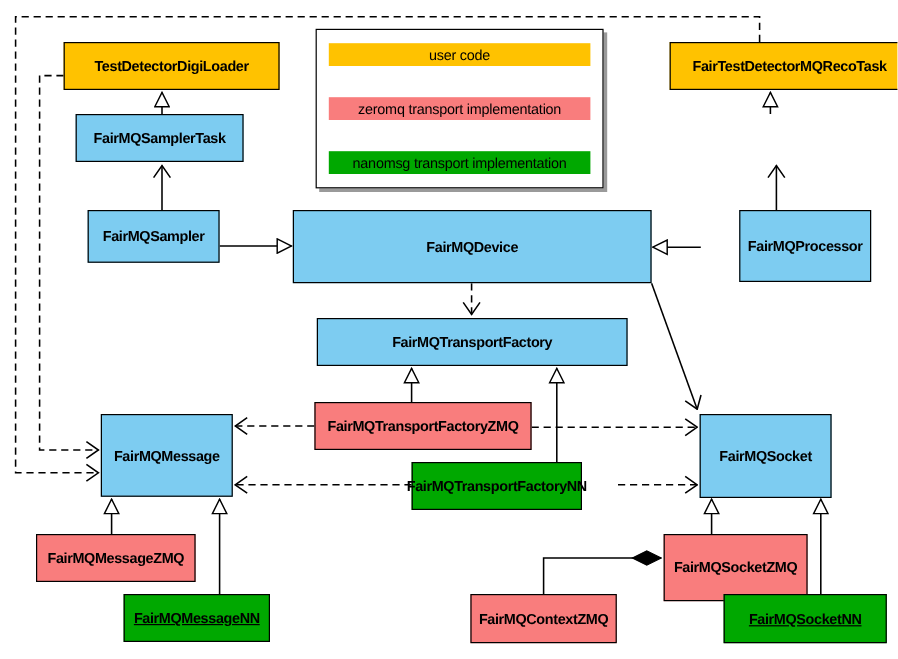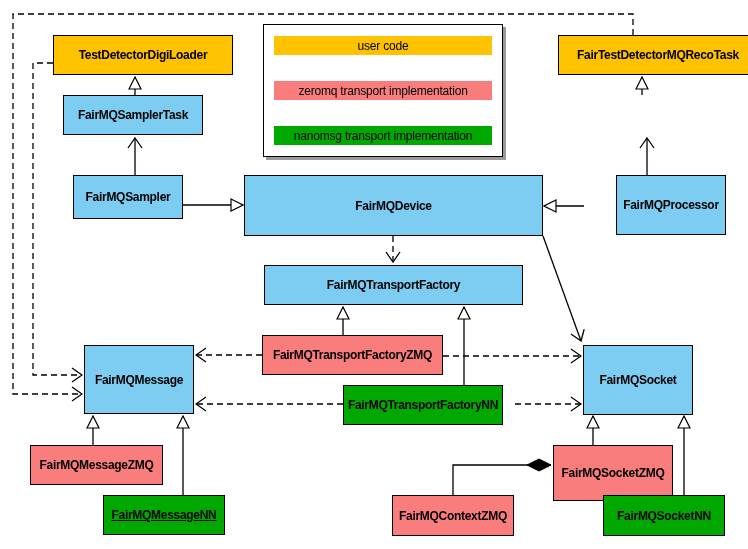--- a/index.html
+++ b/index.html
@@ -118,29 +118,29 @@
   <div class="node c-fw" style="left:73px; top:175px; width:110px; height:44px;">FairMQSampler</div>
 
   <div class="node c-fw" style="left:244px; top:175px; width:299px; height:61px;">FairMQDevice</div>
 
   <div class="node c-fw" style="left:584px; top:175px; width:110px; height:60px;margin-left:32px;">FairMQProcessor</div>
 
   <div class="node c-fw abstract" style="left:264px; top:265px; width:259px; height:40px;">FairMQTransportFactory</div>
 
   <div class="node c-zmq" style="left:262px; top:335px; width:181px; height:40px;">FairMQTransportFactoryZMQ</div>
 
-  <div class="node c-nn" style="left:343px; top:385px; width:160px; height:40px;">FairMQTransportFactoryNN</div>
+  <div class="node c-nn" style="left:343px; top:385px; width:142px; height:40px;">FairMQTransportFactoryNN</div>
 
   <div class="node c-fw abstract" style="left:84px; top:345px; width:110px; height:69px;">FairMQMessage</div>
 
   <div class="node c-fw abstract" style="left:583px; top:345px; width:110px; height:70px;">FairMQSocket</div>
 
   <div class="node c-zmq" style="left:30px; top:445px; width:133px; height:40px;">FairMQMessageZMQ</div>
 
   <div class="node c-nn" style="left:103px; top:495px; width:122px; height:40px;text-decoration:underline;">FairMQMessageNN</div>
 
   <div class="node c-zmq" style="left:392px; top:495px; width:122px; height:41px;">FairMQContextZMQ</div>
 
   <div class="node c-zmq" style="left:553px; top:445px; width:120px; height:56px;">FairMQSocketZMQ</div>
 
-  <div class="node c-nn" style="left:603px; top:495px; width:122px; height:41px;">FairMQSocketNN</div>
+  <div class="node c-nn" style="left:603px; top:495px; width:136px; height:41px;text-decoration:underline;">FairMQSocketNN</div>
 
 </div>
 
 </body></html>

